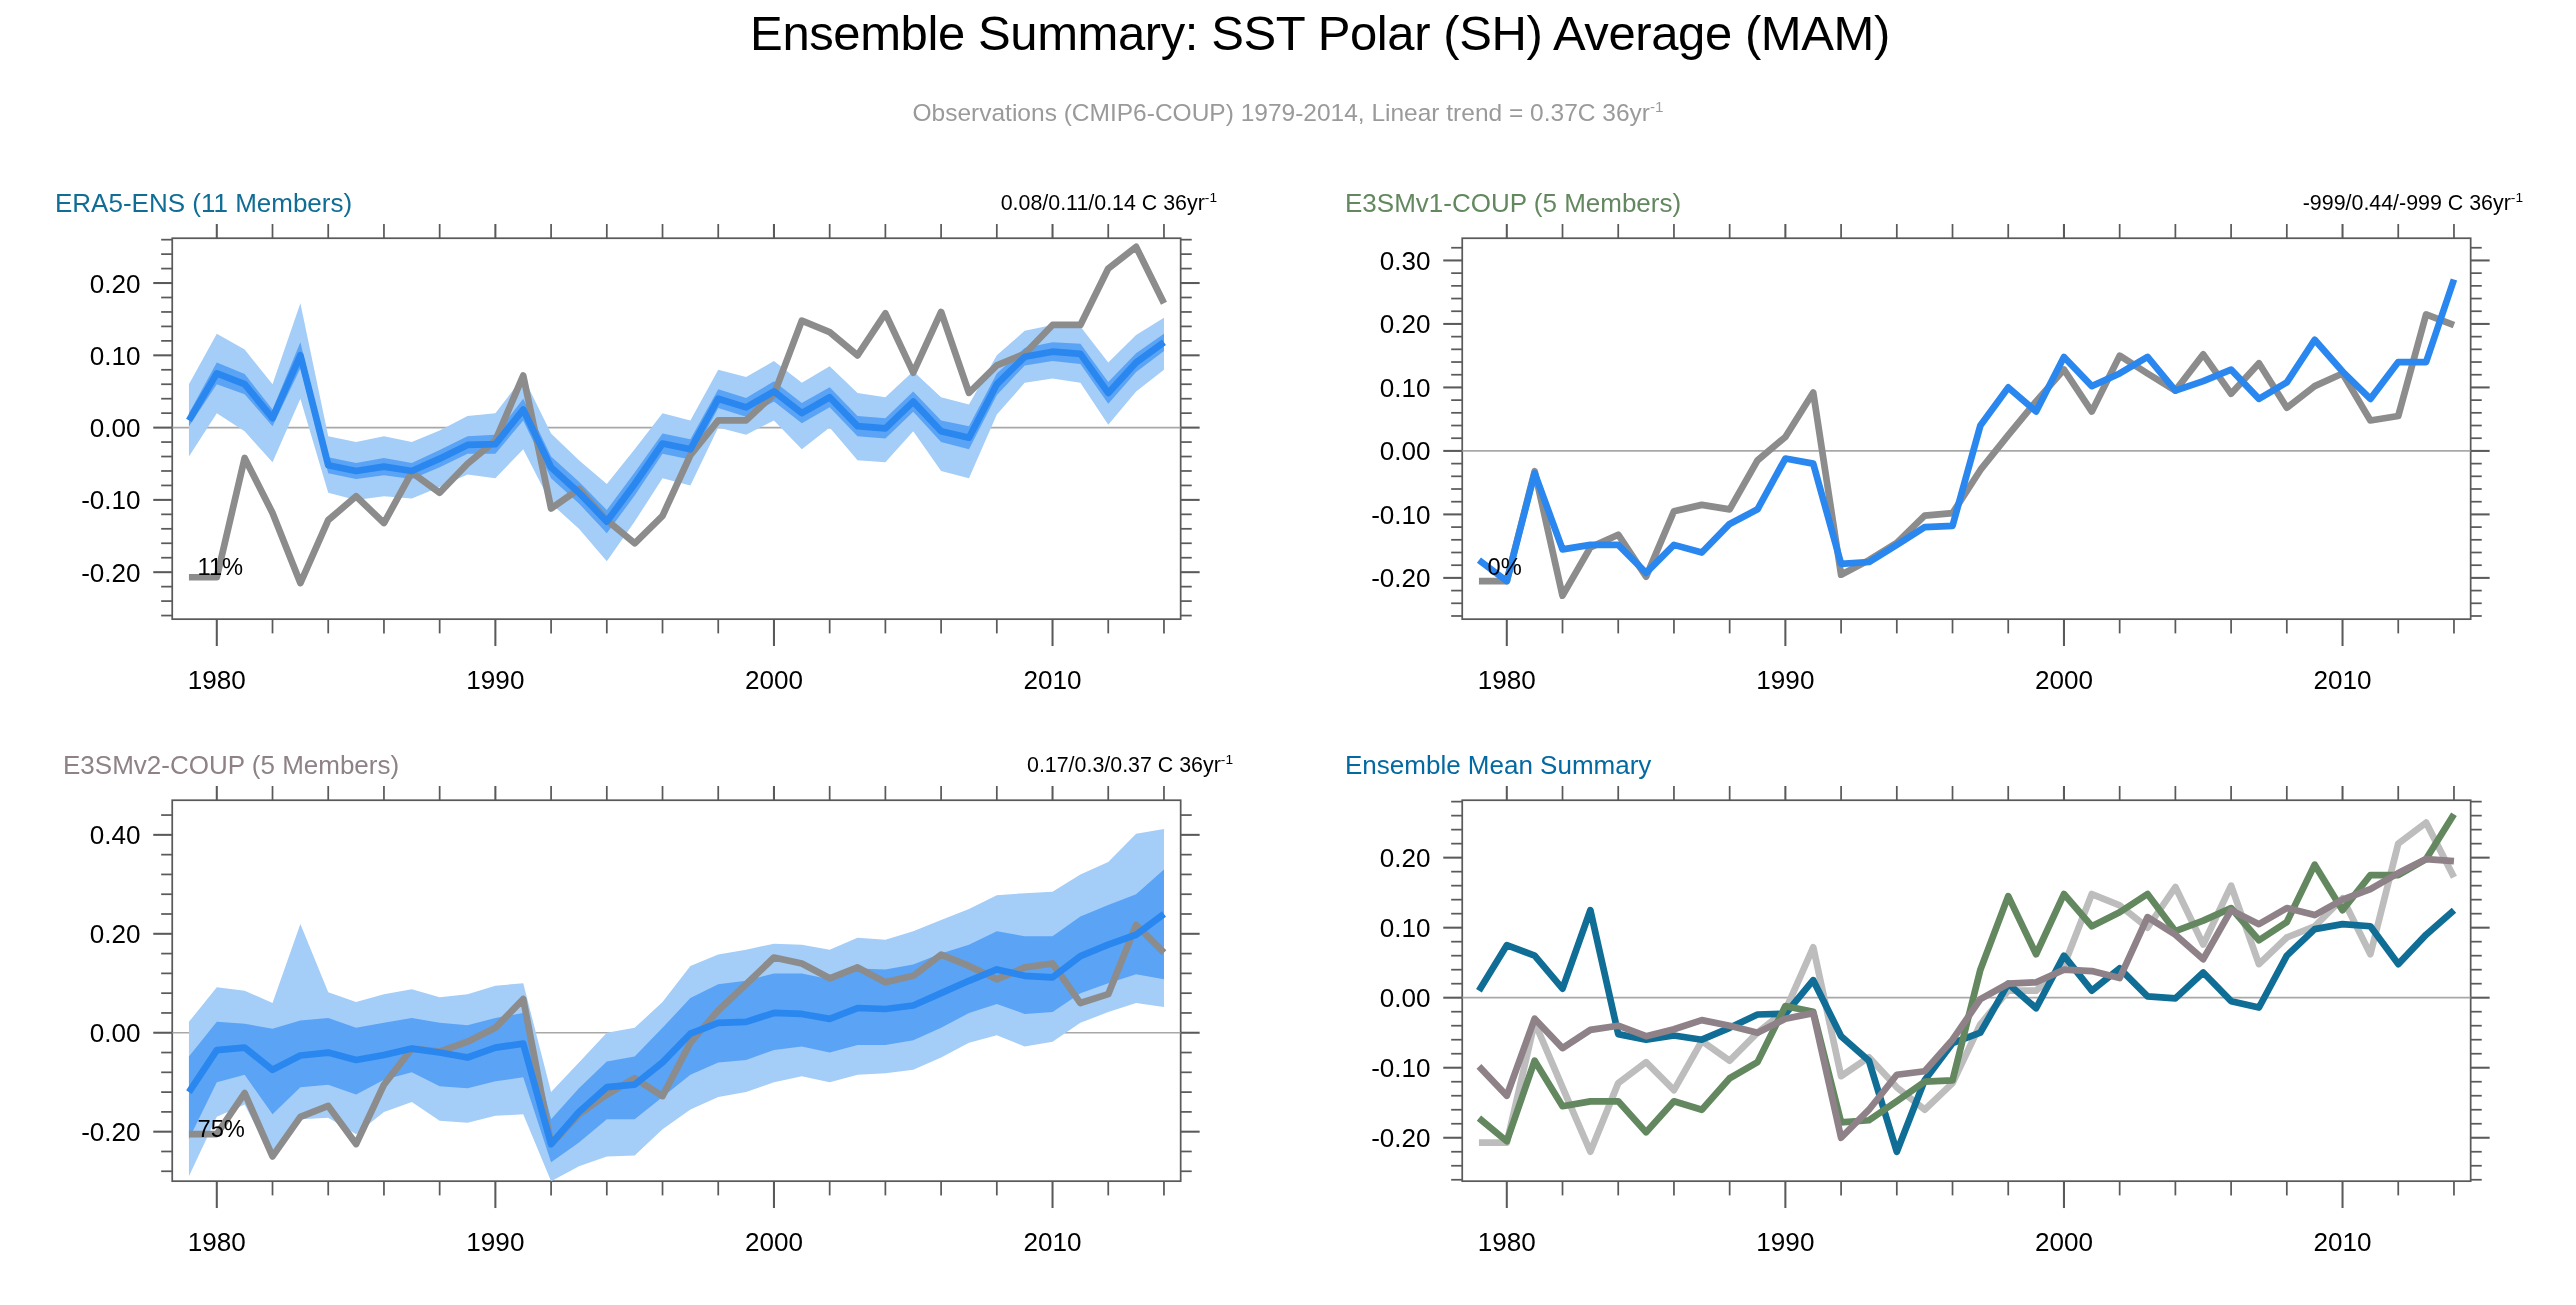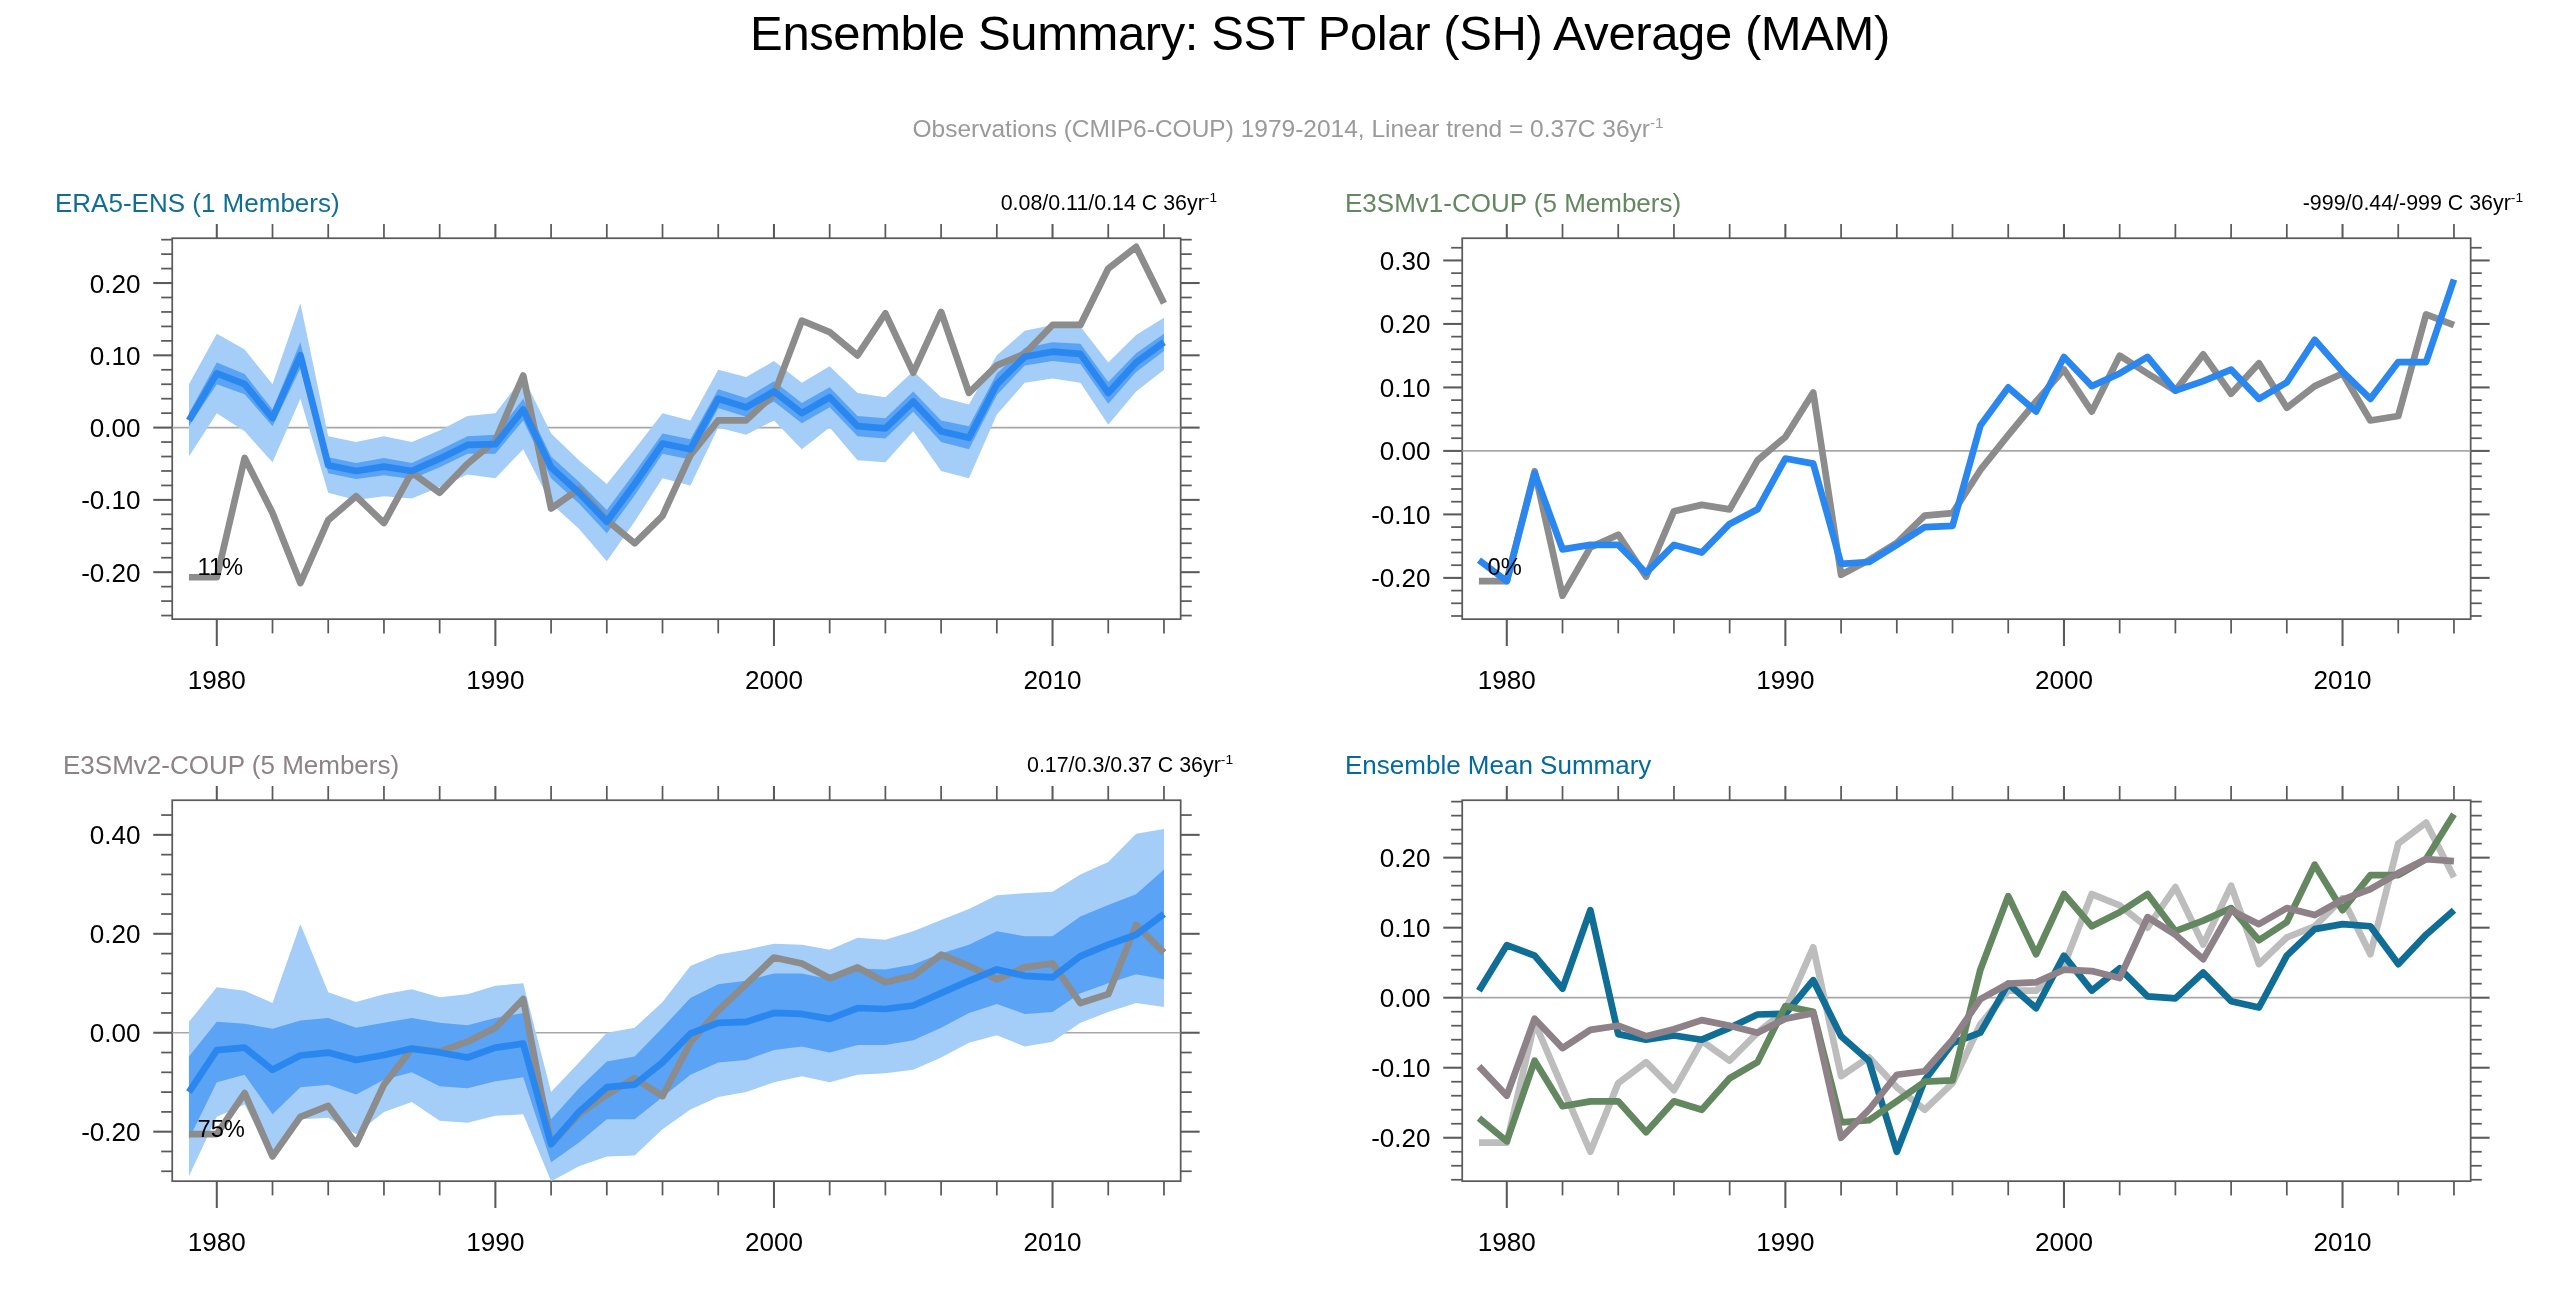--- a/index.html
+++ b/index.html
@@ -37,21 +37,20 @@
   .fig-subtitle {
     position: absolute;
     top: 98px;
     left: 0;
     width: 2576px;
     text-align: center;
     font-size: 24.5px;
     font-weight: 400;
     color: #9a9a9a;
     white-space: nowrap;
-    margin-top: 16px;
   }
   .fig-subtitle sup { font-size: 0.62em; vertical-align: super; }
   
   .panel {
     position: absolute;
   }
   .panel-title {
     position: absolute;
     top: 0;
     left: 0;
@@ -102,21 +101,21 @@
 </head>
 <body>
 
 <div class="page">
 
   <div class="fig-title"><span>Ensemble Summary: SST Polar (SH) Average (MAM)</span></div>
 
   <div class="fig-subtitle"><span>Observations (CMIP6-COUP) 1979-2014, Linear trend = 0.37C 36yr</span><sup>-1</sup></div>
 
   <div class="panel" id="panel-0" style="left:55px; top:188px; width:1186px; height:522px;">
-    <div class="panel-title" style="color:#106e96;">ERA5-ENS (1 Members)</div>
+    <div class="panel-title" style="color:#106e96;">ERA5-ENS (11 Members)</div>
     <div class="panel-trend" style="right:24px;"><span>0.08/0.11/0.14 C 36yr</span><sup>-1</sup></div>
     <svg class="plot-svg" id="svg-0" width="1186" height="490" viewBox="0 0 1500 620">
         <rect x="148" y="18" width="1276" height="482" class="axis-frame"></rect>
         <line x1="148" x2="1424" y1="257.6280834914611" y2="257.6280834914611" class="zero-line"></line>
         <line x1="134" x2="148" y1="495.426944971537" y2="495.426944971537" class="tick-mark"></line>
         <line x1="134" x2="148" y1="477.134724857685" y2="477.134724857685" class="tick-mark"></line>
         <line x1="134" x2="148" y1="458.84250474383305" y2="458.84250474383305" class="tick-mark"></line>
         <line x1="124" x2="148" y1="440.55028462998104" y2="440.55028462998104" class="tick-mark-major"></line>
         <line x1="134" x2="148" y1="422.2580645161291" y2="422.2580645161291" class="tick-mark"></line>
         <line x1="134" x2="148" y1="403.96584440227707" y2="403.96584440227707" class="tick-mark"></line>

